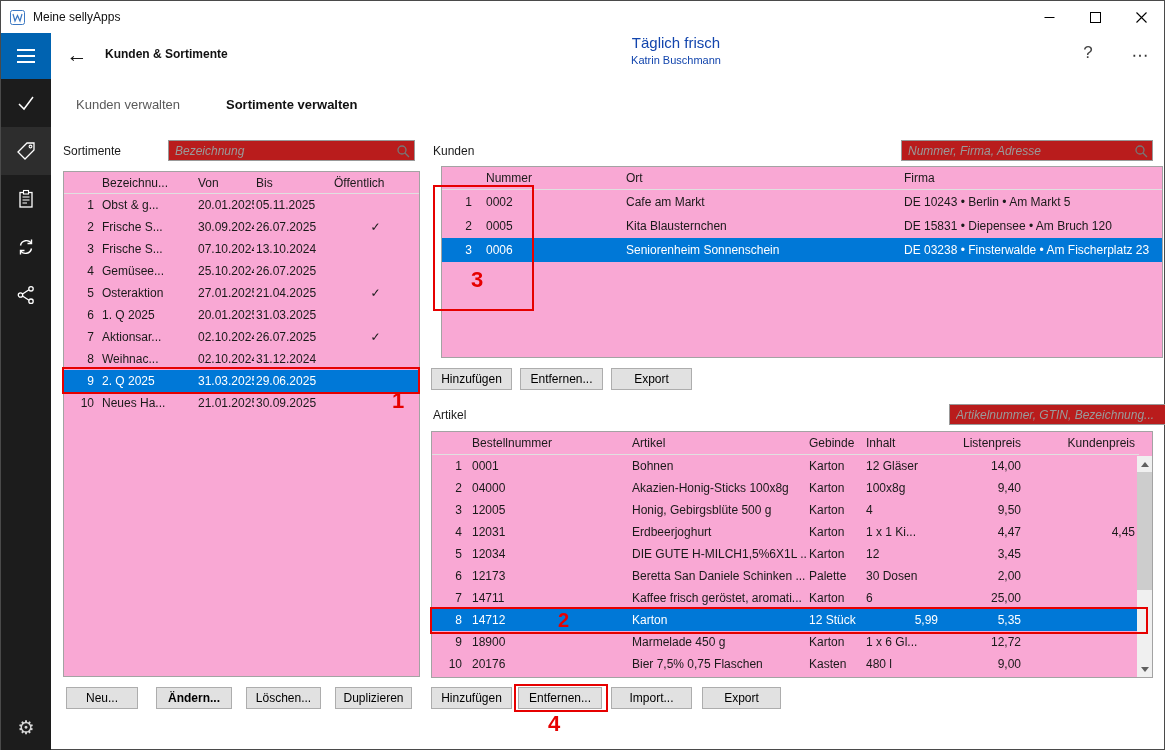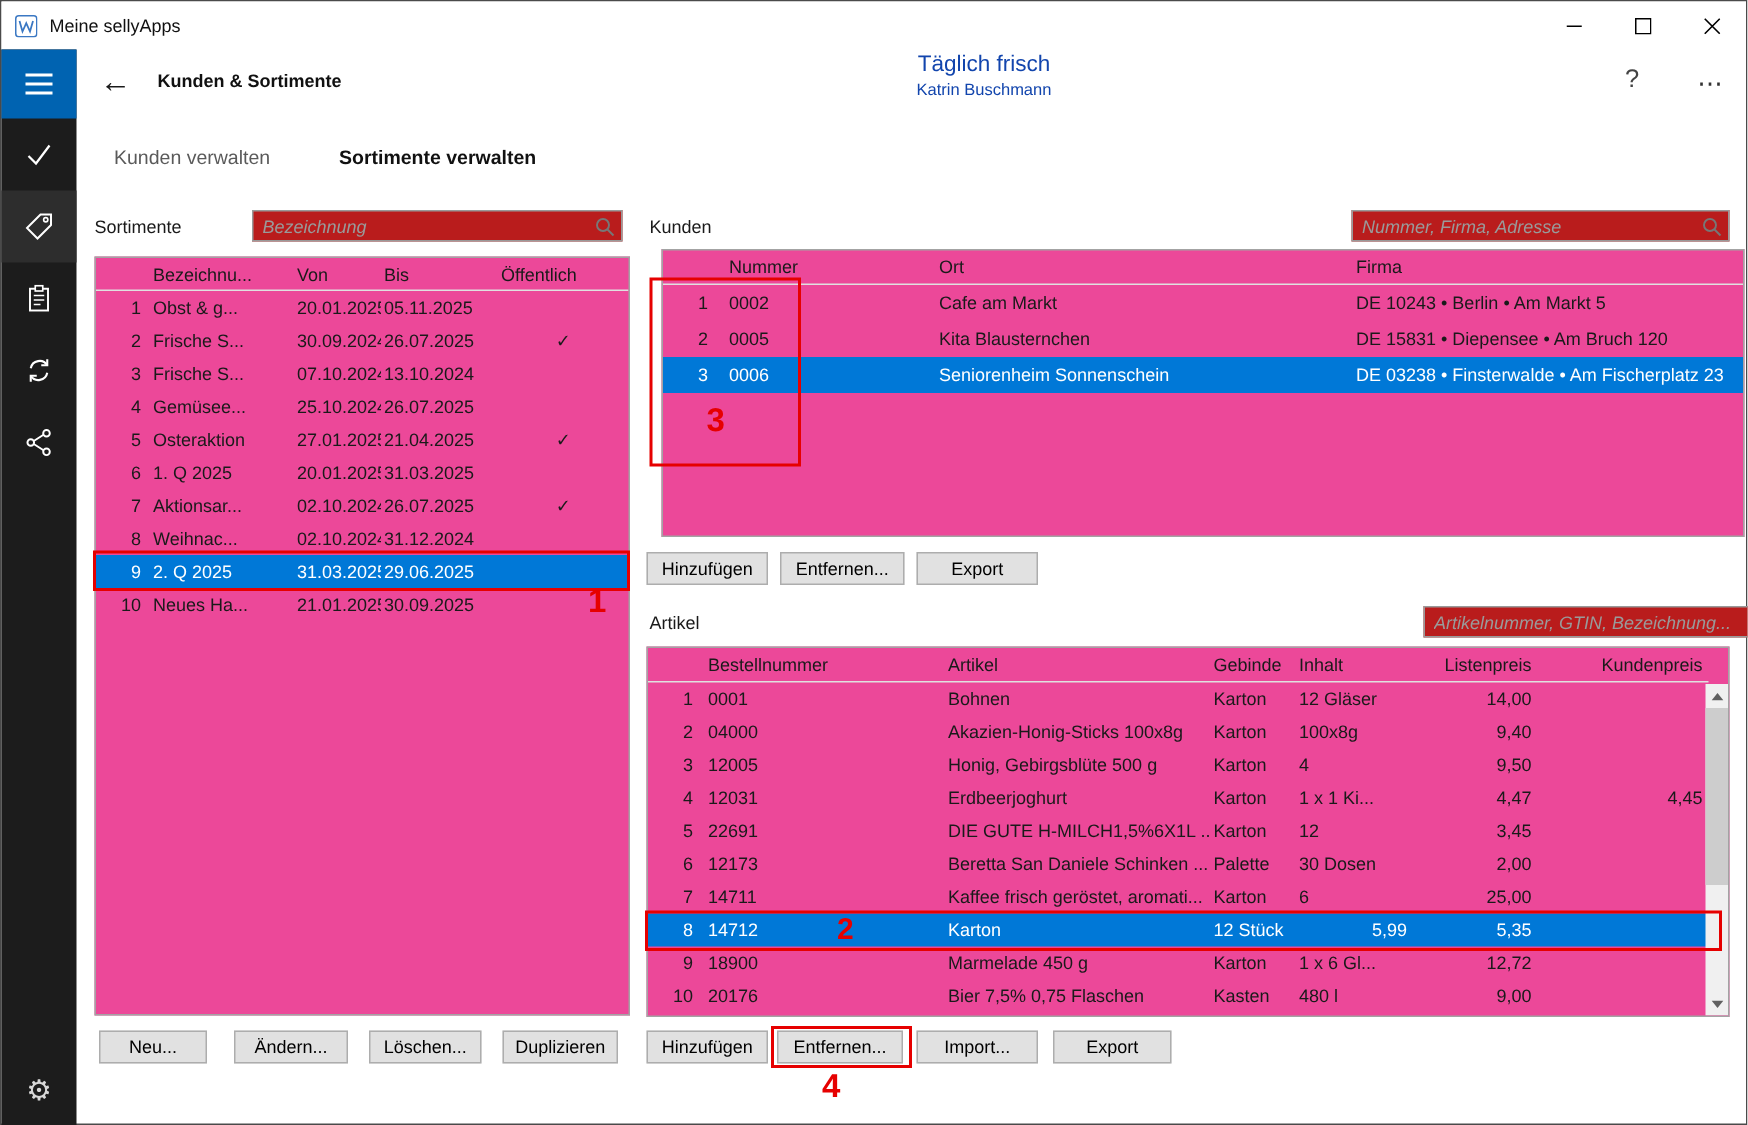--- a/index.html
+++ b/index.html
@@ -18,40 +18,40 @@
   .sidebar { position:absolute; left:0; top:32px; width:50px; height:718px; background:#1c1c1c; }
   .hamburger { width:50px; height:46px; background:var(--hamburger); display:flex; flex-direction:column; align-items:center; justify-content:center; gap:4px; }
   .hamburger span { display:block; width:18px; height:2px; background:#fff; }
   .nav-item { width:50px; height:48px; display:flex; align-items:center; justify-content:center; }
   .nav-item.active { background:#2d2d2d; }
   .settings-item { position:absolute; bottom:6px; left:0; width:50px; height:36px; display:flex; align-items:center; justify-content:center; color:#d8d8d8; font-size:19px; }
 
   
   .back-btn { position:absolute; left:63px; top:41px; font-size:21px; color:#1a1a1a; width:26px; height:26px; display:flex; align-items:center; justify-content:center; }
   .page-title { position:absolute; left:104px; top:46px; font-size:12px; font-weight:bold; color:#111; }
-  .account-block { position:absolute; left:655px; top:33px; transform:translateX(-50%); text-align:center; }
+  .account-block { position:absolute; left:675px; top:33px; transform:translateX(-50%); text-align:center; }
   .account-name { font-size:15px; color:var(--link-blue); }
   .user-name { font-size:11px; color:var(--link-blue); margin-top:3px; }
   .help-btn { position:absolute; left:1076px; top:42px; font-size:17px; color:#444; width:22px; text-align:center; }
   .more-btn { position:absolute; left:1126px; top:44px; font-size:17px; color:#333; width:26px; text-align:center; }
 
   
   .tab { position:absolute; top:96px; font-size:13px; color:#5a5a5a; }
   .tab-1 { left:75px; }
   .tab-2 { left:225px; font-weight:bold; color:#111; }
 
   
   .sec-label { position:absolute; font-size:12px; color:#1a1a1a; }
   .search { position:absolute; height:21px; }
   .search input { width:100%; height:21px; border:1px solid #999; background:#b91c1c; padding:0 22px 0 6px; font-family:"Liberation Sans",sans-serif; font-size:12px; }
   .search input::placeholder { color:#9a9a9a; font-style:italic; }
   .search .mag { position:absolute; right:5px; top:4px; }
 
   
-  .tbl { position:absolute; background:#ec4899; border:1px solid #a3a3a3; overflow:hidden; }
+  .tbl { position:absolute; background:#f9a8d4; border:1px solid #a3a3a3; overflow:hidden; }
   .trow { display:grid; height:22px; line-height:22px; }
   .trow.thead { border-bottom:1px solid #e0e0e0; height:22px; line-height:22px; color:#1a1a1a; }
   .tc { padding:0 2px; overflow:hidden; white-space:nowrap; }
   .trow.selected { background:var(--accent); color:#fff; }
 
   #sortimente-table .trow { grid-template-columns:36px 96px 58px 78px 1fr; }
   #sortimente-table .c0 { text-align:right; padding-right:6px; }
   #sortimente-table .trow:not(.thead) .c4 { text-align:center; }
 
   #kunden-table .trow { grid-template-columns:42px 140px 278px 1fr; height:24px; line-height:24px; }
@@ -246,21 +246,21 @@
       </div>
       <div class="trow">
         <span class="tc c0">10</span>
         <span class="tc c1">Neues Ha...</span>
         <span class="tc c2">21.01.2025</span>
         <span class="tc c3">30.09.2025</span>
         <span class="tc c4"></span>
       </div>
     </div>
   <button class="btn" style="left:65px; top:686px; width:72px;">Neu...</button>
-  <button class="btn" style="left:155px; top:686px; width:76px;">Ändern...</button>
+  <button class="btn" style="left:155px; top:686px; width:76px;font-weight:bold;">Ändern...</button>
   <button class="btn" style="left:245px; top:686px; width:75px;">Löschen...</button>
   <button class="btn" style="left:334px; top:686px; width:77px;">Duplizieren</button>
 
   <div class="sec-label" style="left:432px; top:143px;">Kunden</div>
   <div class="search" style="left:900px; top:139px; width:252px;">
     <input type="text" placeholder="Nummer, Firma, Adresse" style="">
     <span class="mag"><svg width="14" height="14" viewBox="0 0 14 14">
           <circle cx="6" cy="6" r="4" fill="none" stroke="#777" stroke-width="1.3"></circle>
           <path d="M9 9 L13 13" stroke="#777" stroke-width="1.3"></path>
         </svg></span>
@@ -344,21 +344,21 @@
         <span class="tc c0">4</span>
         <span class="tc c1">12031</span>
         <span class="tc c2">Erdbeerjoghurt</span>
         <span class="tc c3">Karton</span>
         <span class="tc c4">1 x 1 Ki...</span>
         <span class="tc c5">4,47</span>
         <span class="tc c6">4,45</span>
       </div>
       <div class="trow">
         <span class="tc c0">5</span>
-        <span class="tc c1">22691</span>
+        <span class="tc c1">12034</span>
         <span class="tc c2">DIE GUTE H-MILCH1,5%6X1L ...</span>
         <span class="tc c3">Karton</span>
         <span class="tc c4">12</span>
         <span class="tc c5">3,45</span>
         <span class="tc c6"></span>
       </div>
       <div class="trow">
         <span class="tc c0">6</span>
         <span class="tc c1">12173</span>
         <span class="tc c2">Beretta San Daniele Schinken ...</span>

